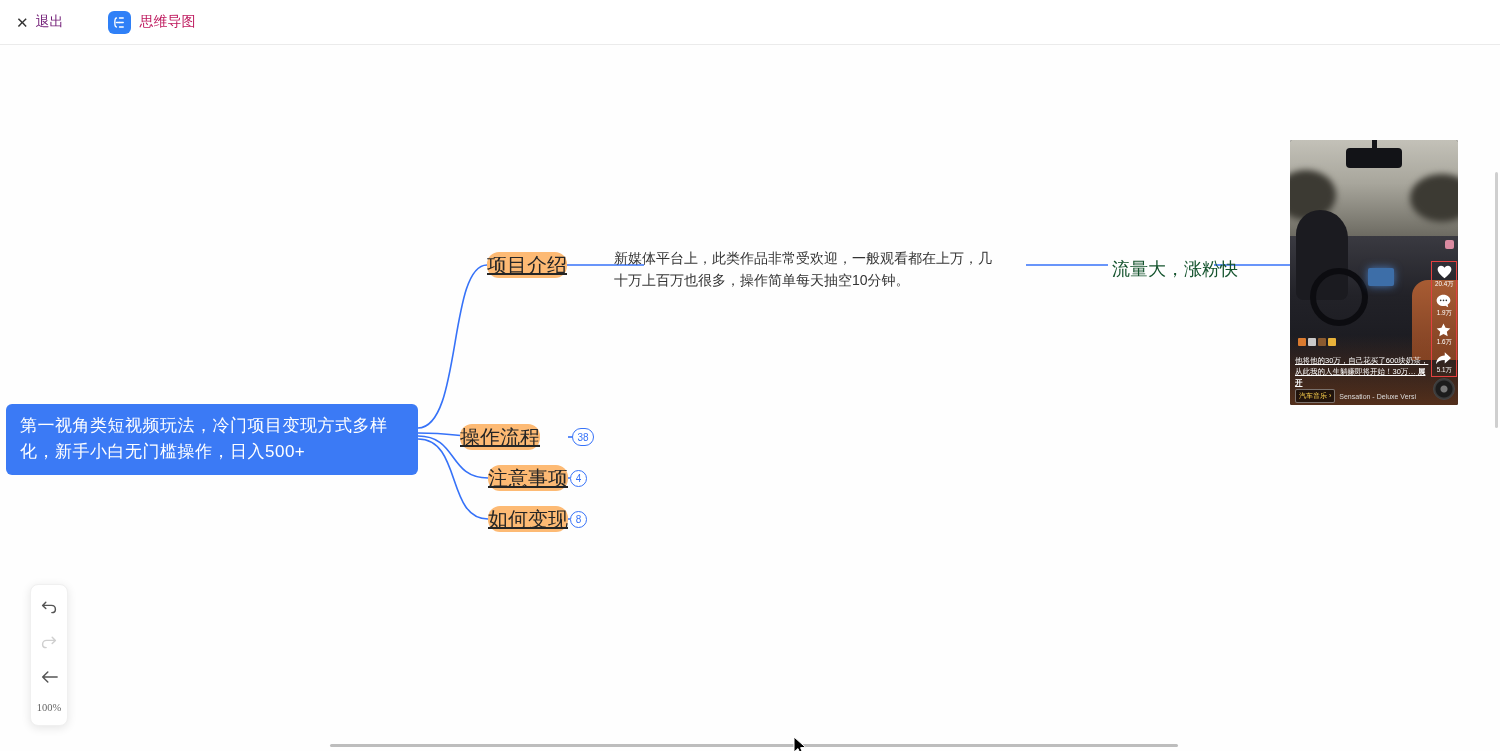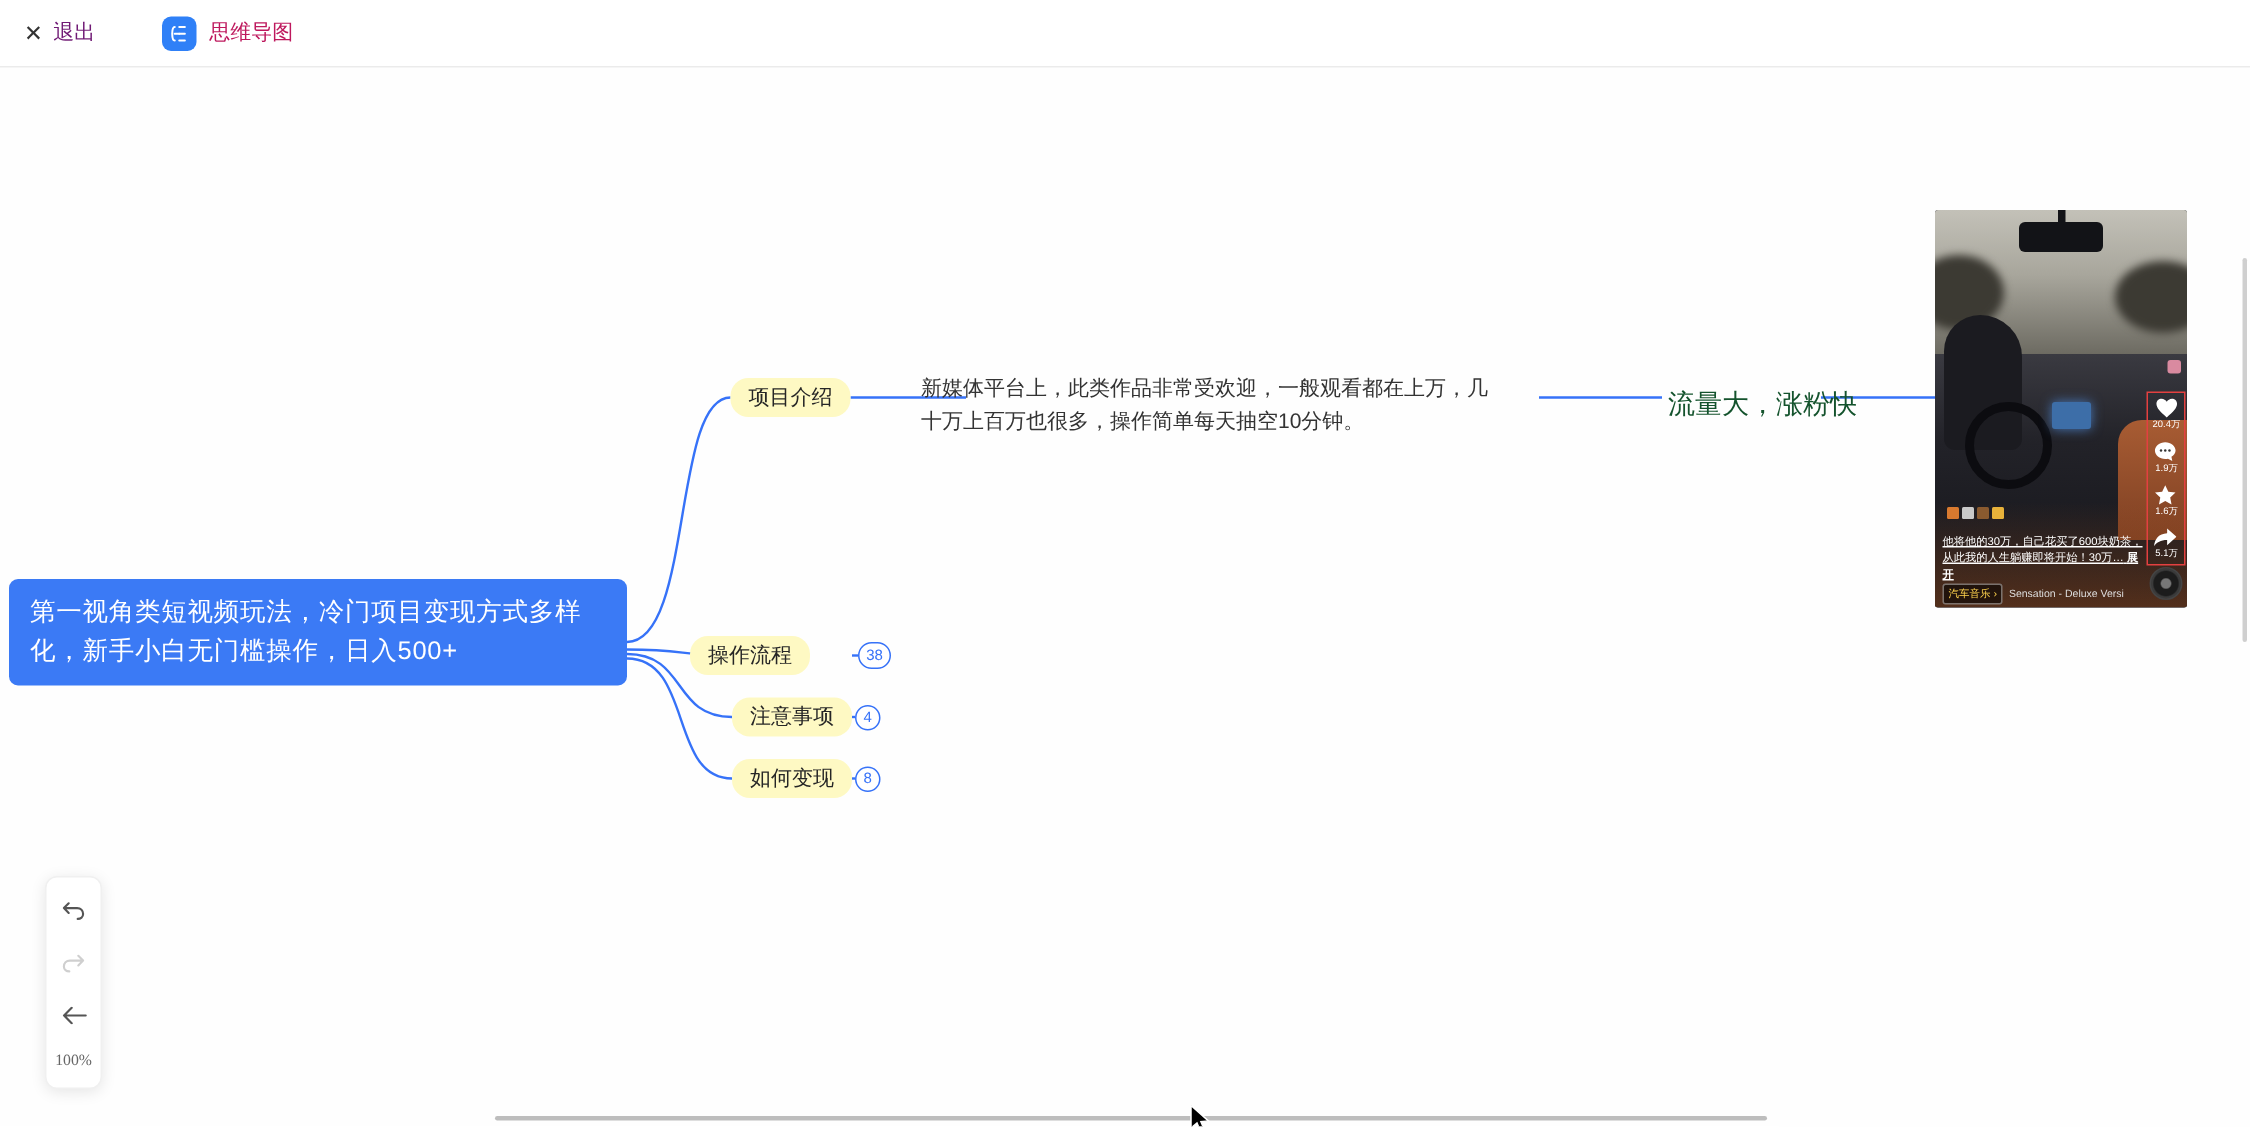--- a/index.html
+++ b/index.html
@@ -10,22 +10,22 @@
   .topbar { position:absolute; left:0; top:0; width:1500px; height:45px; background:#fff; border-bottom:1px solid #ebebeb; display:flex; align-items:center; }
   .exit-group { display:flex; align-items:center; gap:7px; margin-left:16px; cursor:pointer; }
   .close-x { font-size:15px; color:#333; line-height:1; }
   .exit-label { font-size:14px; color:#701a75; }
   .app-group { display:flex; align-items:center; gap:9px; margin-left:44px; }
   .app-icon { width:23px; height:23px; background:#2f80f7; border-radius:6px; display:flex; align-items:center; justify-content:center; }
   .app-name { font-size:14px; color:#be185d; }
 
   
   .connectors { position:absolute; left:0; top:0; width:1500px; height:751px; pointer-events:none; }
-  .root-node { position:absolute; left:6px; top:386px; width:412px; background:#3b7af5; border-radius:6px; padding:9px 14px; color:#fff; font-size:17px; line-height:1.55; letter-spacing:.5px; }
-  .branch-node { position:absolute; height:26px; padding:0 12px; background:#fef9c3; border-radius:12px; display:flex; align-items:center; justify-content:center; font-size:14px; color:#262626; white-space:nowrap; }
+  .root-node { position:absolute; left:6px; top:404px; width:412px; background:#3b7af5; border-radius:6px; padding:9px 14px; color:#fff; font-size:17px; line-height:1.55; letter-spacing:.5px; }
+  .branch-node { position:absolute; height:26px; padding:0 12px; background:#fdba74; border-radius:12px; display:flex; align-items:center; justify-content:center; font-size:20px; color:#262626; white-space:nowrap;text-decoration:underline; }
   .node-intro { left:487px; top:252px; width:80px; }
   .node-process { left:460px; top:424px; width:80px; }
   .node-notes { left:488px; top:465px; width:80px; }
   .node-monetize { left:488px; top:506px; width:80px; }
   .badge { position:absolute; background:#fff; border:1px solid #3672f8; color:#3672f8; font-size:10px; display:flex; align-items:center; justify-content:center; }
   .badge-process { left:572px; top:428px; width:22px; height:18px; border-radius:9px; }
   .badge-notes { left:570px; top:470px; width:17px; height:17px; border-radius:50%; }
   .badge-monetize { left:570px; top:511px; width:17px; height:17px; border-radius:50%; }
   .detail-text { position:absolute; left:614px; top:247px; width:378px; font-size:14px; color:#333; line-height:1.6; }
   .result-text { position:absolute; left:1112px; top:257px; font-size:18px; color:#14532d; white-space:nowrap; }

